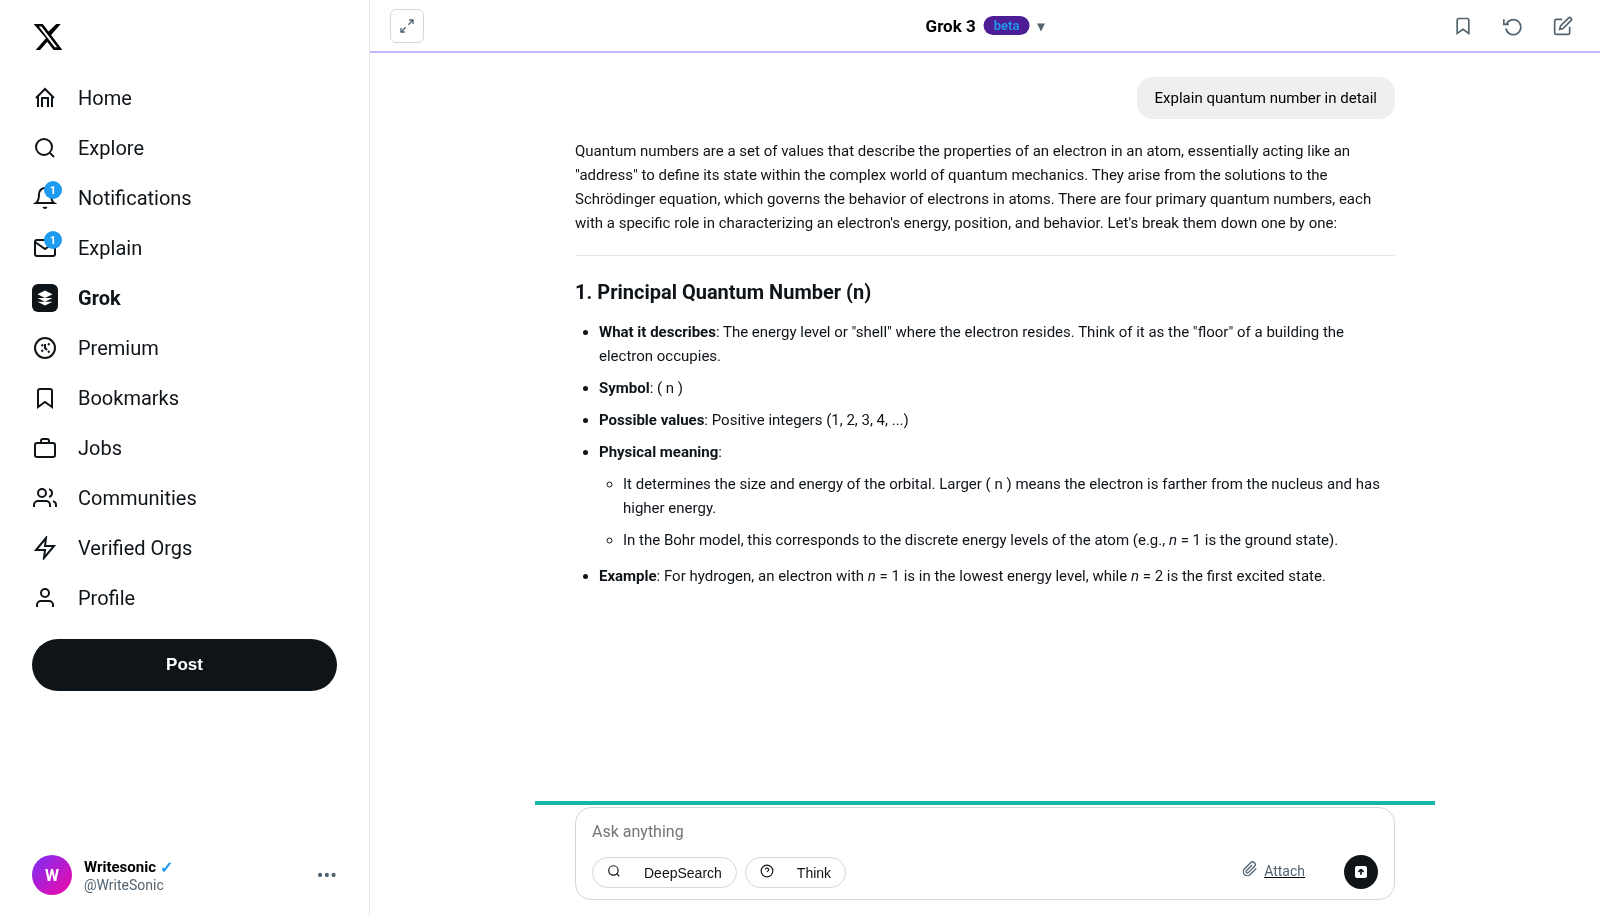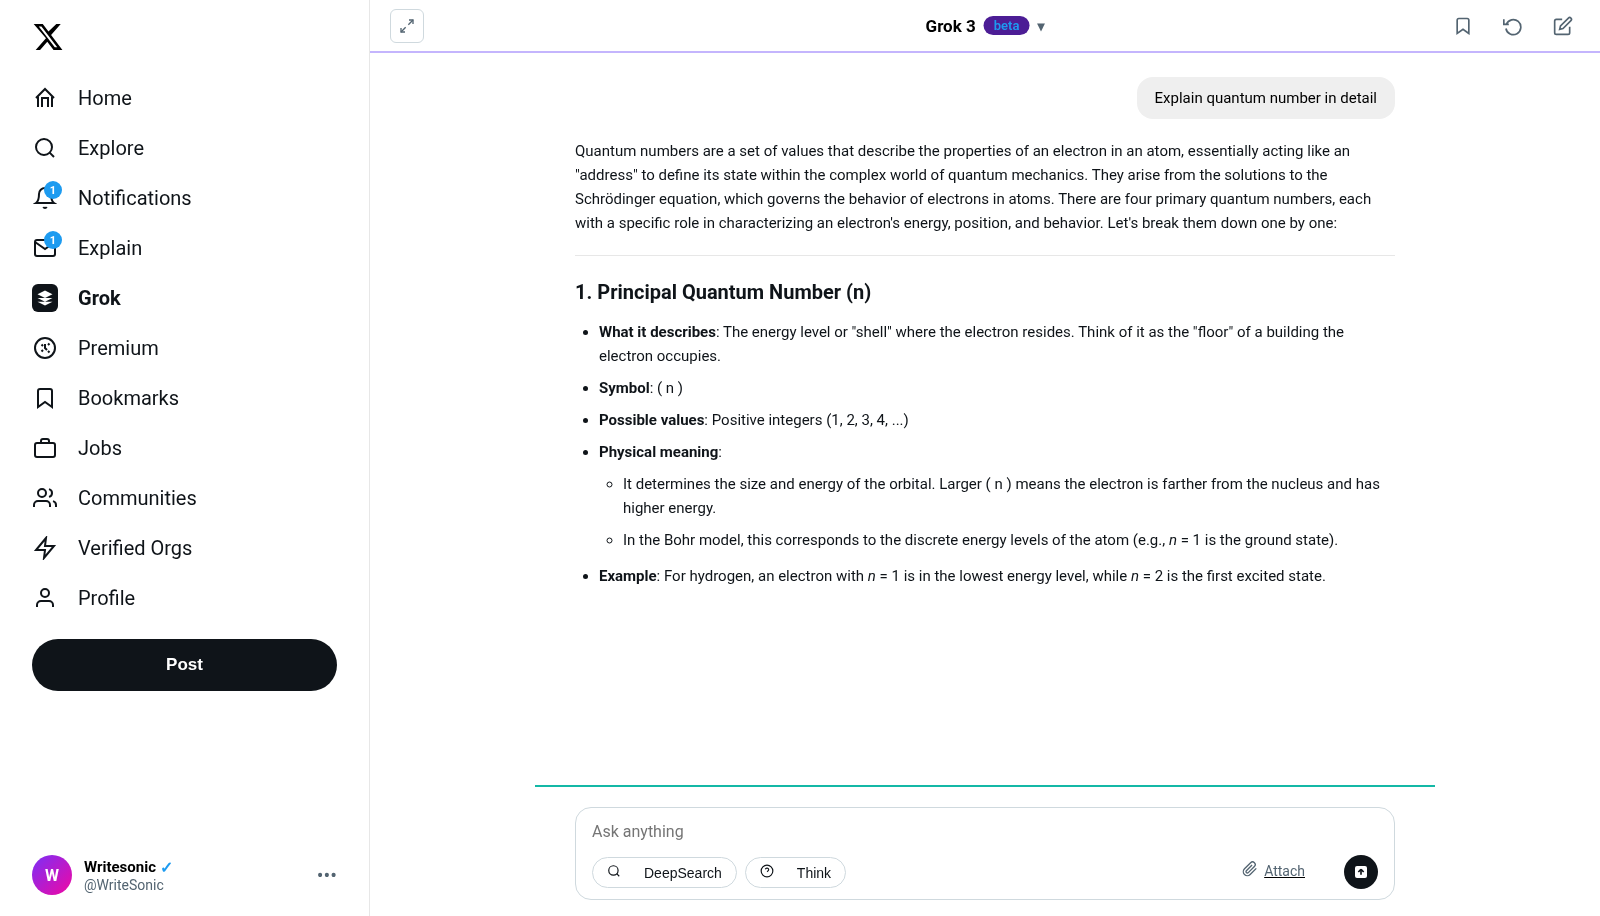--- a/index.html
+++ b/index.html
@@ -193,22 +193,22 @@
     .ai-response hr { border: none; border-top: 1px solid #e7e7e7; margin: 20px 0; }
     .ai-response h2 { font-size: 20px; font-weight: 700; margin: 16px 0 12px; }
     .ai-response ul { padding-left: 24px; margin-bottom: 12px; }
     .ai-response li { margin-bottom: 8px; }
     .ai-response li ul { margin-top: 8px; }
     .ai-response strong { font-weight: 700; }
     .math-italic { font-style: italic; }
 
     
     .input-area {
-      padding: 20px 40px 16px;
-      border-top: 2px solid #14b8a6;
+      padding: 2px 40px 16px;
+      border-top: 4px solid #14b8a6;
       max-width: 900px;
       margin: 0 auto;
       width: 100%;
     }
     .input-box {
       border: 1.5px solid #cfd9de;
       border-radius: 16px;
       padding: 14px 16px 10px;
       background: #fff;
     }

